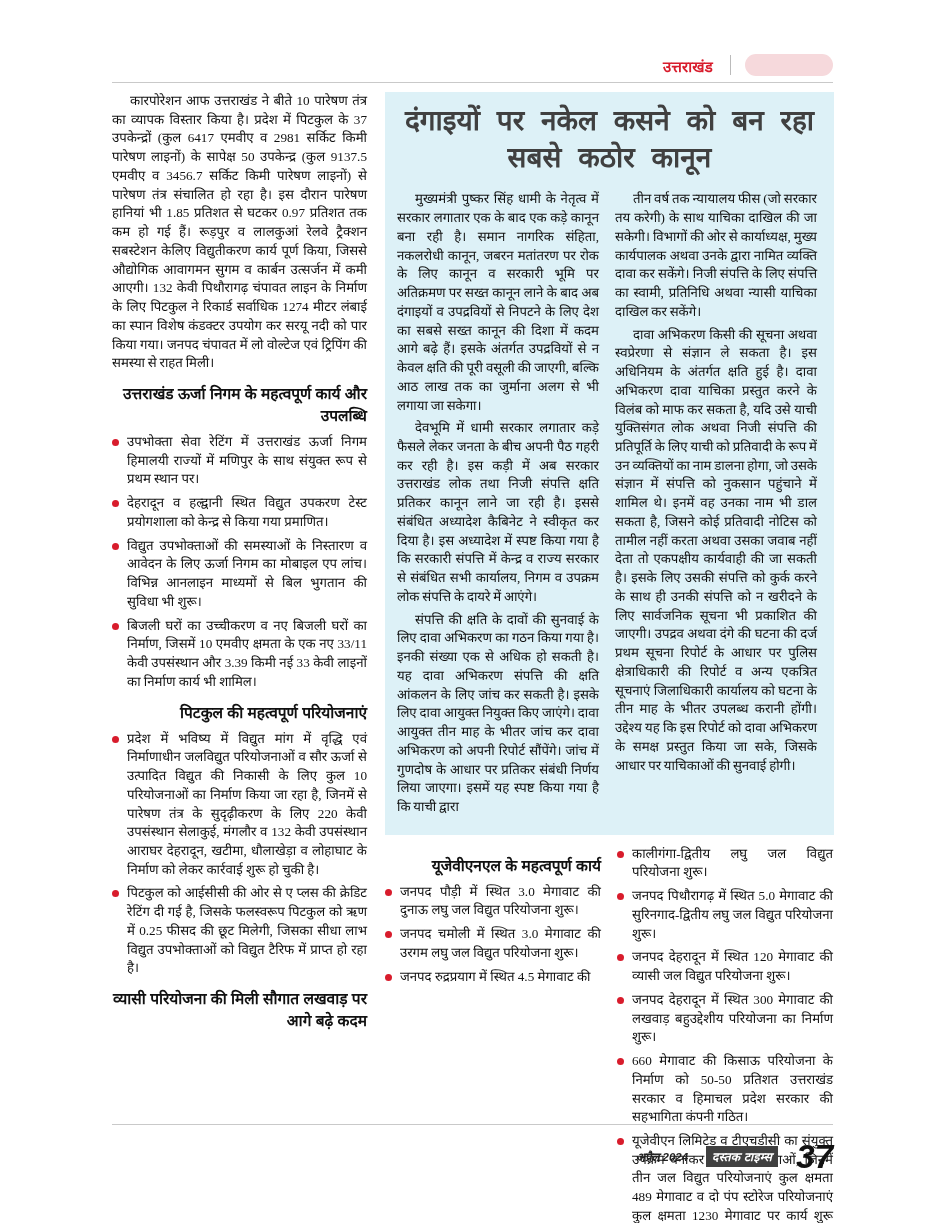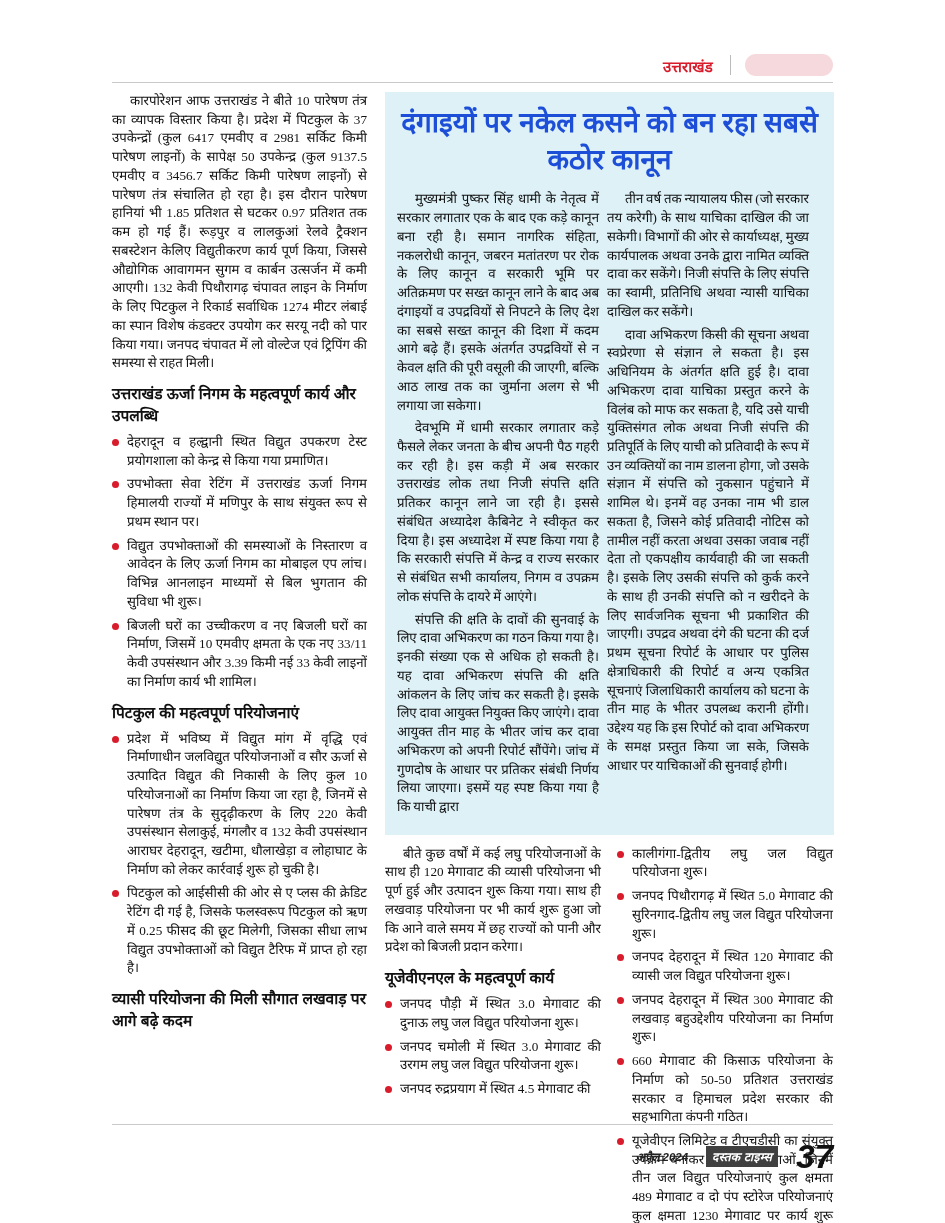--- a/index.html
+++ b/index.html
@@ -90,31 +90,31 @@
     width: 449px;
   }
 
   
   .headline-panel {
     background: #ddf1f7;
     padding: 10px 12px 14px 12px;
     box-sizing: border-box;
   }
   .headline {
-    font-family: Liberation Sans, sans-serif;
+    font-family: Liberation Mono, monospace;
     font-weight: bold;
     font-size: 28px;
     line-height: 1.33;
-    color: #1d4ed8;
+    color: #404040;
     text-align: center;
     margin: 2px 0 12px 0;
   }
   .panel-cols {
     display: flex;
-    gap: 8px;
+    gap: 16px;
   }
   .panel-col {
     width: 202px;
   }
 
   p.body {
     margin: 0 0 4px 0;
     font-size: 13.2px;
     line-height: 1.42;
     text-align: justify;
@@ -132,20 +132,21 @@
   }
   .lower-col { width: 216px; }
 
   h2.sub {
     font-family: "Liberation Sans", sans-serif;
     font-size: 15.5px;
     font-weight: bold;
     line-height: 1.42;
     margin: 10px 0 6px 0;
     color: #111;
+    text-align: right;
   }
 
   ul.bullets {
     list-style: none;
     margin: 0;
     padding: 0;
   }
   ul.bullets li {
     position: relative;
     padding-left: 15px;
@@ -218,22 +219,22 @@
     <div class="header-rule"></div>
   </div>
 
   <div class="content">
 
     <div class="col-left">
       <p class="body">कारपोरेशन आफ उत्तराखंड ने बीते 10 पारेषण तंत्र का व्यापक विस्तार किया है। प्रदेश में पिटकुल के 37 उपकेन्द्रों (कुल 6417 एमवीए व 2981 सर्किट किमी पारेषण लाइनों) के सापेक्ष 50 उपकेन्द्र (कुल 9137.5 एमवीए व 3456.7 सर्किट किमी पारेषण लाइनों) से पारेषण तंत्र संचालित हो रहा है। इस दौरान पारेषण हानियां भी 1.85 प्रतिशत से घटकर 0.97 प्रतिशत तक कम हो गई हैं। रूड़पुर व लालकुआं रेलवे ट्रैक्शन सबस्टेशन केलिए विद्युतीकरण कार्य पूर्ण किया, जिससे औद्योगिक आवागमन सुगम व कार्बन उत्सर्जन में कमी आएगी। 132 केवी पिथौरागढ़ चंपावत लाइन के निर्माण के लिए पिटकुल ने रिकार्ड सर्वाधिक 1274 मीटर लंबाई का स्पान विशेष कंडक्टर उपयोग कर सरयू नदी को पार किया गया। जनपद चंपावत में लो वोल्टेज एवं ट्रिपिंग की समस्या से राहत मिली।</p>
 
       <h2 class="sub">उत्तराखंड ऊर्जा निगम के महत्वपूर्ण कार्य और उपलब्धि</h2>
       <ul class="bullets">
+        <li>उपभोक्ता सेवा रेटिंग में उत्तराखंड ऊर्जा निगम हिमालयी राज्यों में मणिपुर के साथ संयुक्त रूप से प्रथम स्थान पर।</li>
         <li>देहरादून व हल्द्वानी स्थित विद्युत उपकरण टेस्ट प्रयोगशाला को केन्द्र से किया गया प्रमाणित।</li>
-        <li>उपभोक्ता सेवा रेटिंग में उत्तराखंड ऊर्जा निगम हिमालयी राज्यों में मणिपुर के साथ संयुक्त रूप से प्रथम स्थान पर।</li>
         <li>विद्युत उपभोक्ताओं की समस्याओं के निस्तारण व आवेदन के लिए ऊर्जा निगम का मोबाइल एप लांच।विभिन्न आनलाइन माध्यमों से बिल भुगतान की सुविधा भी शुरू।</li>
         <li>बिजली घरों का उच्चीकरण व नए बिजली घरों का निर्माण, जिसमें 10 एमवीए क्षमता के एक नए 33/11 केवी उपसंस्थान और 3.39 किमी नई 33 केवी लाइनों का निर्माण कार्य भी शामिल।</li>
       </ul>
 
       <h2 class="sub">पिटकुल की महत्वपूर्ण परियोजनाएं</h2>
       <ul class="bullets">
         <li>प्रदेश में भविष्य में विद्युत मांग में वृद्धि एवं निर्माणाधीन जलविद्युत परियोजनाओं व सौर ऊर्जा से उत्पादित विद्युत की निकासी के लिए कुल 10 परियोजनाओं का निर्माण किया जा रहा है, जिनमें से पारेषण तंत्र के सुदृढ़ीकरण के लिए 220 केवी उपसंस्थान सेलाकुई, मंगलौर व 132 केवी उपसंस्थान आराघर देहरादून, खटीमा, धौलाखेड़ा व लोहाघाट के निर्माण को लेकर कार्रवाई शुरू हो चुकी है।</li>
         <li>पिटकुल को आईसीसी की ओर से ए प्लस की क्रेडिट रेटिंग दी गई है, जिसके फलस्वरूप पिटकुल को ऋण में 0.25 फीसद की छूट मिलेगी, जिसका सीधा लाभ विद्युत उपभोक्ताओं को विद्युत टैरिफ में प्राप्त हो रहा है।</li>
       </ul>
 
@@ -252,21 +253,20 @@
           </div>
           <div class="panel-col">
             <p class="body">तीन वर्ष तक न्यायालय फीस (जो सरकार तय करेगी) के साथ याचिका दाखिल की जा सकेगी। विभागों की ओर से कार्याध्यक्ष, मुख्य कार्यपालक अथवा उनके द्वारा नामित व्यक्ति दावा कर सकेंगे। निजी संपत्ति के लिए संपत्ति का स्वामी, प्रतिनिधि अथवा न्यासी याचिका दाखिल कर सकेंगे।</p>
             <p class="body">दावा अभिकरण किसी की सूचना अथवा स्वप्रेरणा से संज्ञान ले सकता है। इस अधिनियम के अंतर्गत क्षति हुई है। दावा अभिकरण दावा याचिका प्रस्तुत करने के विलंब को माफ कर सकता है, यदि उसे याची युक्तिसंगत लोक अथवा निजी संपत्ति की प्रतिपूर्ति के लिए याची को प्रतिवादी के रूप में उन व्यक्तियों का नाम डालना होगा, जो उसके संज्ञान में संपत्ति को नुकसान पहुंचाने में शामिल थे। इनमें वह उनका नाम भी डाल सकता है, जिसने कोई प्रतिवादी नोटिस को तामील नहीं करता अथवा उसका जवाब नहीं देता तो एकपक्षीय कार्यवाही की जा सकती है। इसके लिए उसकी संपत्ति को कुर्क करने के साथ ही उनकी संपत्ति को न खरीदने के लिए सार्वजनिक सूचना भी प्रकाशित की जाएगी। उपद्रव अथवा दंगे की घटना की दर्ज प्रथम सूचना रिपोर्ट के आधार पर पुलिस क्षेत्राधिकारी की रिपोर्ट व अन्य एकत्रित सूचनाएं जिलाधिकारी कार्यालय को घटना के तीन माह के भीतर उपलब्ध करानी होंगी। उद्देश्य यह कि इस रिपोर्ट को दावा अभिकरण के समक्ष प्रस्तुत किया जा सके, जिसके आधार पर याचिकाओं की सुनवाई होगी।</p>
           </div>
         </div>
       </div>
 
       <div class="lower-cols">
         <div class="lower-col">
-          <p class="body">बीते कुछ वर्षों में कई लघु परियोजनाओं के साथ ही 120 मेगावाट की व्यासी परियोजना भी पूर्ण हुई और उत्पादन शुरू किया गया। साथ ही लखवाड़ परियोजना पर भी कार्य शुरू हुआ जो कि आने वाले समय में छह राज्यों को पानी और प्रदेश को बिजली प्रदान करेगा।</p>
           <h2 class="sub">यूजेवीएनएल के महत्वपूर्ण कार्य</h2>
           <ul class="bullets">
             <li>जनपद पौड़ी में स्थित 3.0 मेगावाट की दुनाऊ लघु जल विद्युत परियोजना शुरू।</li>
             <li>जनपद चमोली में स्थित 3.0 मेगावाट की उरगम लघु जल विद्युत परियोजना शुरू।</li>
             <li>जनपद रुद्रप्रयाग में स्थित 4.5 मेगावाट की</li>
           </ul>
         </div>
         <div class="lower-col">
           <ul class="bullets">
             <li>कालीगंगा-द्वितीय लघु जल विद्युत परियोजना शुरू।</li>

